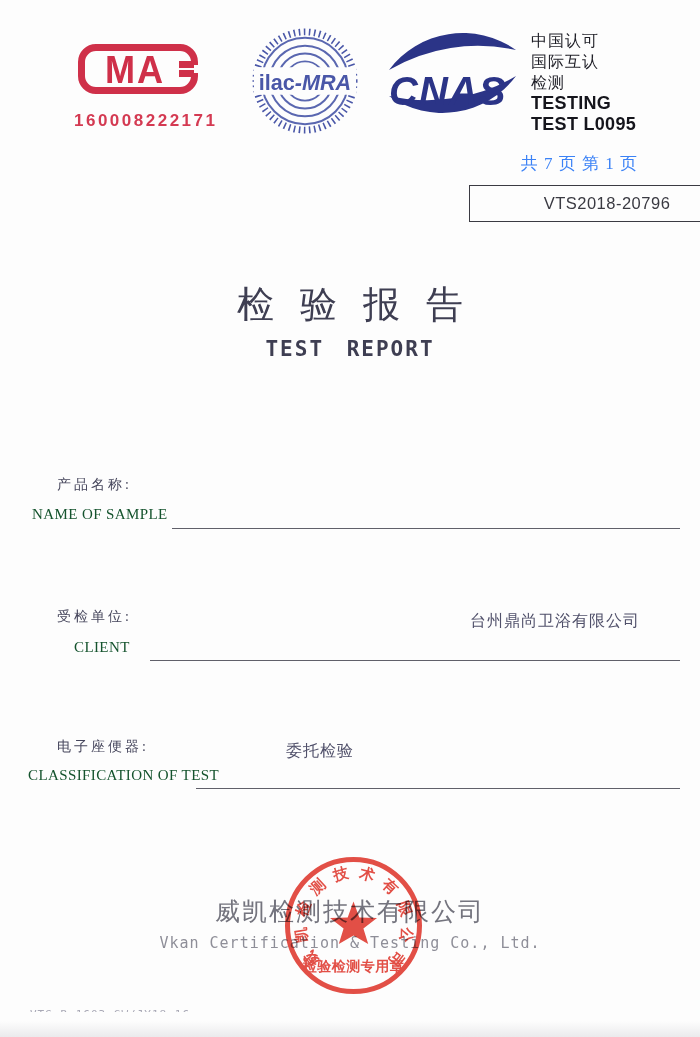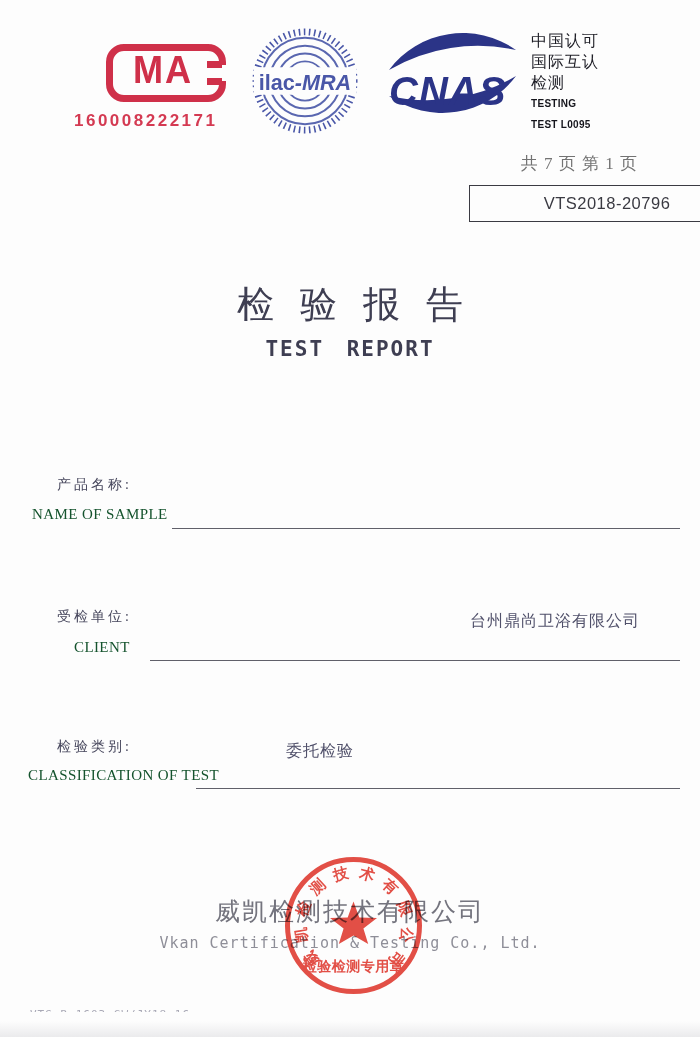--- a/index.html
+++ b/index.html
@@ -2,43 +2,43 @@
 <html><head>
 <meta charset="utf-8">
 <style>
   html,body{margin:0;padding:0;background:#888;}
   .page{
     position:relative;width:700px;height:1037px;margin:0 auto;
     background:#fdfdfd;overflow:hidden;
     font-family:"Liberation Serif", serif;color:#2a2a30;
   }
   
-  .cma{position:absolute;left:78px;top:44px;width:120px;height:58px;margin-left:28px;}
+  .cma{position:absolute;left:78px;top:44px;width:120px;height:50px;}
   .cma-border{position:absolute;inset:0;border:7px solid #cf3049;border-radius:18px;}
   .cma-gap{position:absolute;right:-2px;top:21px;bottom:21px;width:11px;background:#fdfdfd;}
   .cma-hook{position:absolute;width:15px;height:7px;background:#cf3049;right:4px;}
   .cma-hook.top{top:17px;}
   .cma-hook.bot{bottom:17px;}
   .cma-ma{
     position:absolute;left:0;right:6px;top:5px;text-align:center;
     font-family:"Liberation Sans",sans-serif;font-weight:bold;font-size:38px;
     color:#cf3049;letter-spacing:2px;transform:scaleX(.95);
   }
   .cma-number{
     position:absolute;left:74px;top:111px;width:134px;
     font-family:"Liberation Sans",sans-serif;font-size:17px;font-weight:600;
     color:#d43a52;letter-spacing:2.5px;
   }
   .ilac{position:absolute;left:251px;top:27px;width:108px;height:108px;}
   .cnas{position:absolute;left:385px;top:28px;width:135px;height:88px;}
   .accred{position:absolute;left:531px;top:30px;line-height:21px;}
   .accred .cn{font-size:16px;color:#1e1e26;letter-spacing:1px;}
-  .accred .en{font-family:"Liberation Sans",sans-serif;font-weight:bold;font-size:10px;color:#15151c;letter-spacing:.3px;}
+  .accred .en{font-family:"Liberation Sans",sans-serif;font-weight:bold;font-size:18px;color:#15151c;letter-spacing:.3px;}
   
-  .pagination{position:absolute;right:62px;top:152px;font-size:17px;color:#737373;letter-spacing:1px;}
+  .pagination{position:absolute;right:62px;top:152px;font-size:17px;color:#3b82f6;letter-spacing:1px;}
   .report-no-box{
     position:absolute;left:469px;top:185px;width:218px;height:35px;
     border:1.5px solid #3b3b42;display:flex;align-items:center;justify-content:center;
     font-family:"Liberation Sans",sans-serif;font-size:16.5px;color:#3a3a42;letter-spacing:.5px;padding-left:28px;
   }
   
   .title-cn{
     position:absolute;left:0;right:0;top:280px;text-align:center;
     font-size:37px;color:#3e3e52;letter-spacing:26px;padding-left:26px;font-weight:500;
   }
@@ -122,21 +122,21 @@
 
   <div class="lab-cn" style="left:57px;top:476px;">产品名称:</div>
   <div class="lab-en" style="left:32px;top:506px;">NAME OF SAMPLE</div>
   <div class="f-line" style="left:172px;width:508px;top:528px;"></div>
 
   <div class="lab-cn" style="left:57px;top:608px;">受检单位:</div>
   <div class="lab-en" style="left:74px;top:639px;">CLIENT</div>
   <div class="f-val" style="top:611px;text-align:right;">台州鼎尚卫浴有限公司</div>
   <div class="f-line" style="left:150px;width:530px;top:660px;"></div>
 
-  <div class="lab-cn" style="left:57px;top:738px;">检验类别:</div>
+  <div class="lab-cn" style="left:57px;top:738px;">电子座便器:</div>
   <div class="lab-en" style="left:28px;top:767px;">CLASSIFICATION OF TEST</div>
   <div class="f-val" style="top:741px;">委托检验</div>
   <div class="f-line" style="left:196px;width:484px;top:788px;"></div>
 
   <div class="company-cn">威凯检测技术有限公司</div>
   <div class="company-en">Vkan Certification &amp; Testing Co., Ltd.</div>
 
   <div class="stamp">
     <svg width="141" height="141" viewBox="0 0 141 141">
       <circle cx="70.5" cy="70.5" r="66" fill="none" stroke="#e13b31" stroke-width="5"></circle>

